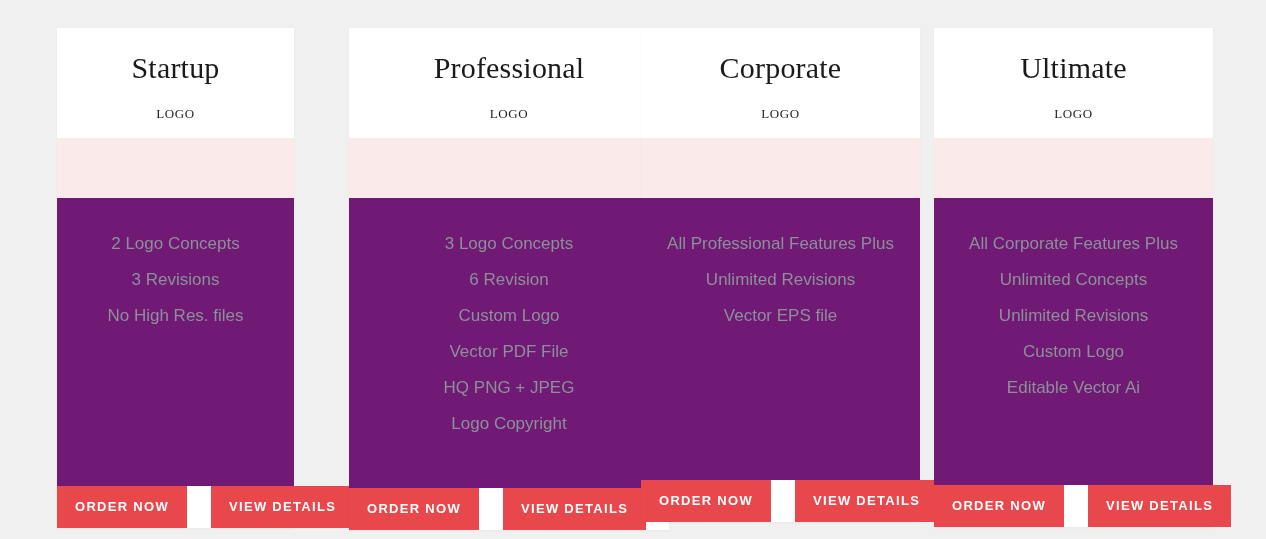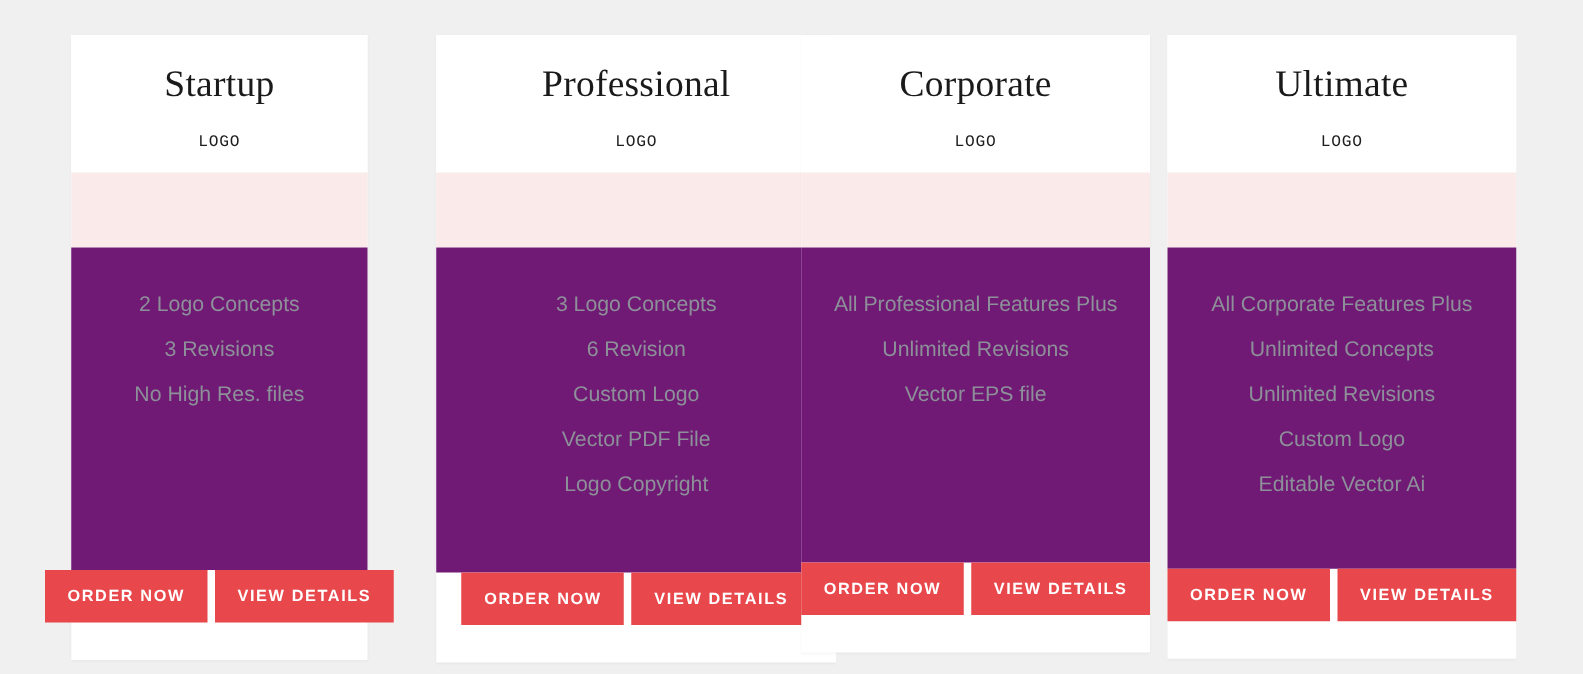--- a/index.html
+++ b/index.html
@@ -42,21 +42,21 @@
     font-family: "Liberation Serif", serif;
     font-size: 30px;
     line-height: 36px;
     color: #1a1a1a;
     font-weight: 400;
     margin: 0;
     letter-spacing: 0.2px;
   }
 
   .plan-logo {
-    font-family: Liberation Mono, monospace;
+    font-family: Liberation Serif, serif;
     font-size: 13px;
     line-height: 16px;
     letter-spacing: 0.6px;
     color: #1d1d1d;
     margin-top: 20px;
   }
 
   .price-band {
     background: #fbeaea;
     height: 60px;
@@ -73,23 +73,21 @@
     font-family: "Liberation Sans", sans-serif;
     font-size: 17px;
     line-height: 36px;
     color: #8d8f99;
     font-weight: 400;
     white-space: nowrap;
   }
 
   .actions {
     display: flex;
-    justify-content: center;
-    gap: 6px;
-    padding-bottom: 30px;
+    gap: 24px;
   }
 
   .btn {
     background: #e8474b;
     color: #ffffff;
     border: 0;
     font-family: "Liberation Sans", sans-serif;
     font-size: 13px;
     font-weight: bold;
     letter-spacing: 1.3px;
@@ -128,20 +126,21 @@
     <div class="card-head">
       <div class="plan-title">Professional</div>
       <div class="plan-logo">LOGO</div>
     </div>
     <div class="price-band"></div>
     <div class="features">
       <div class="feature-item">3 Logo Concepts</div>
       <div class="feature-item">6 Revision</div>
       <div class="feature-item">Custom Logo</div>
       <div class="feature-item">Vector PDF File</div>
+      <div class="feature-item">HQ PNG + JPEG</div>
       <div class="feature-item">Logo Copyright</div>
     </div>
     <div class="actions">
       <button class="btn">ORDER NOW</button>
       <button class="btn">VIEW DETAILS</button>
     </div>
   </div>
 
   <div class="plan-card" style="left:641px; width:279px; height:494px;">
     <div class="card-head">

